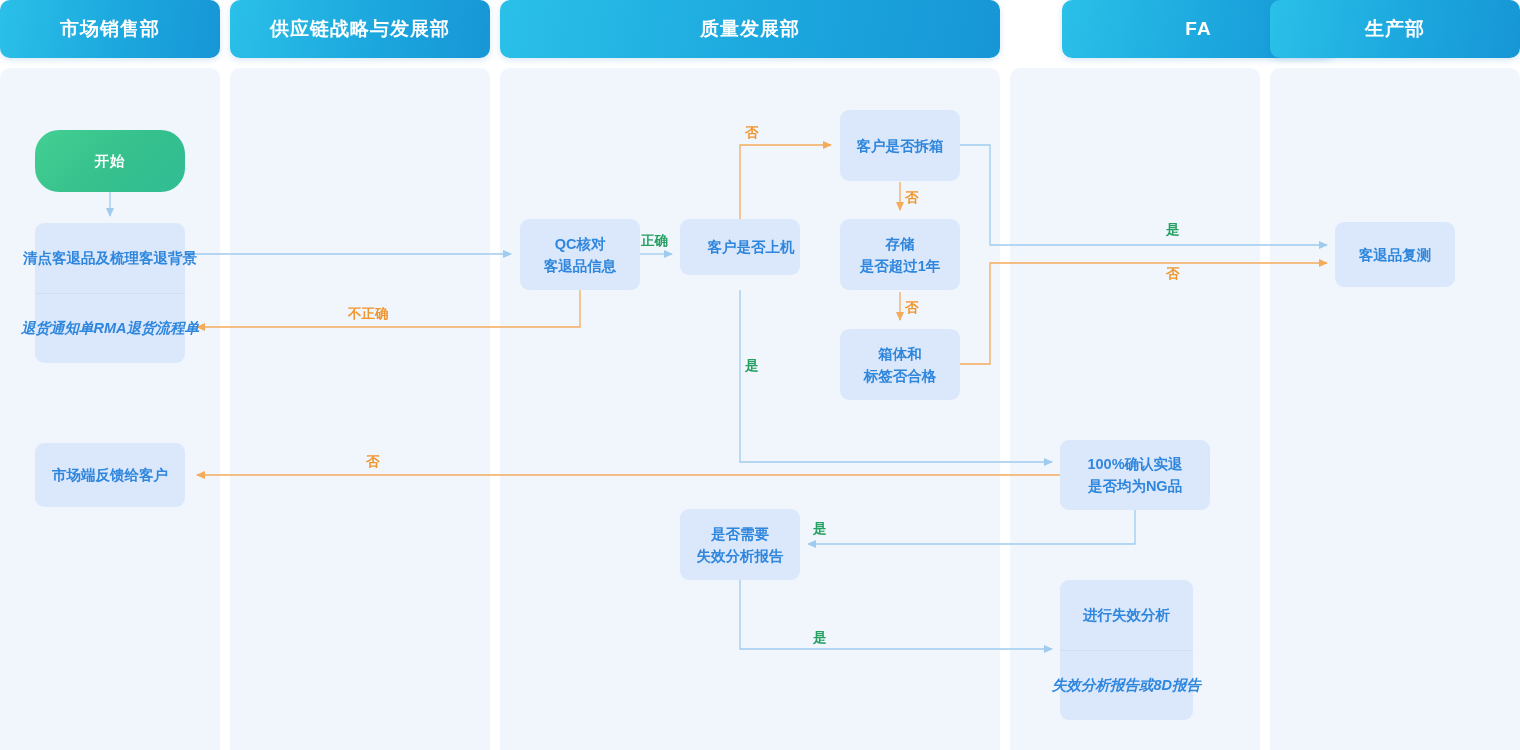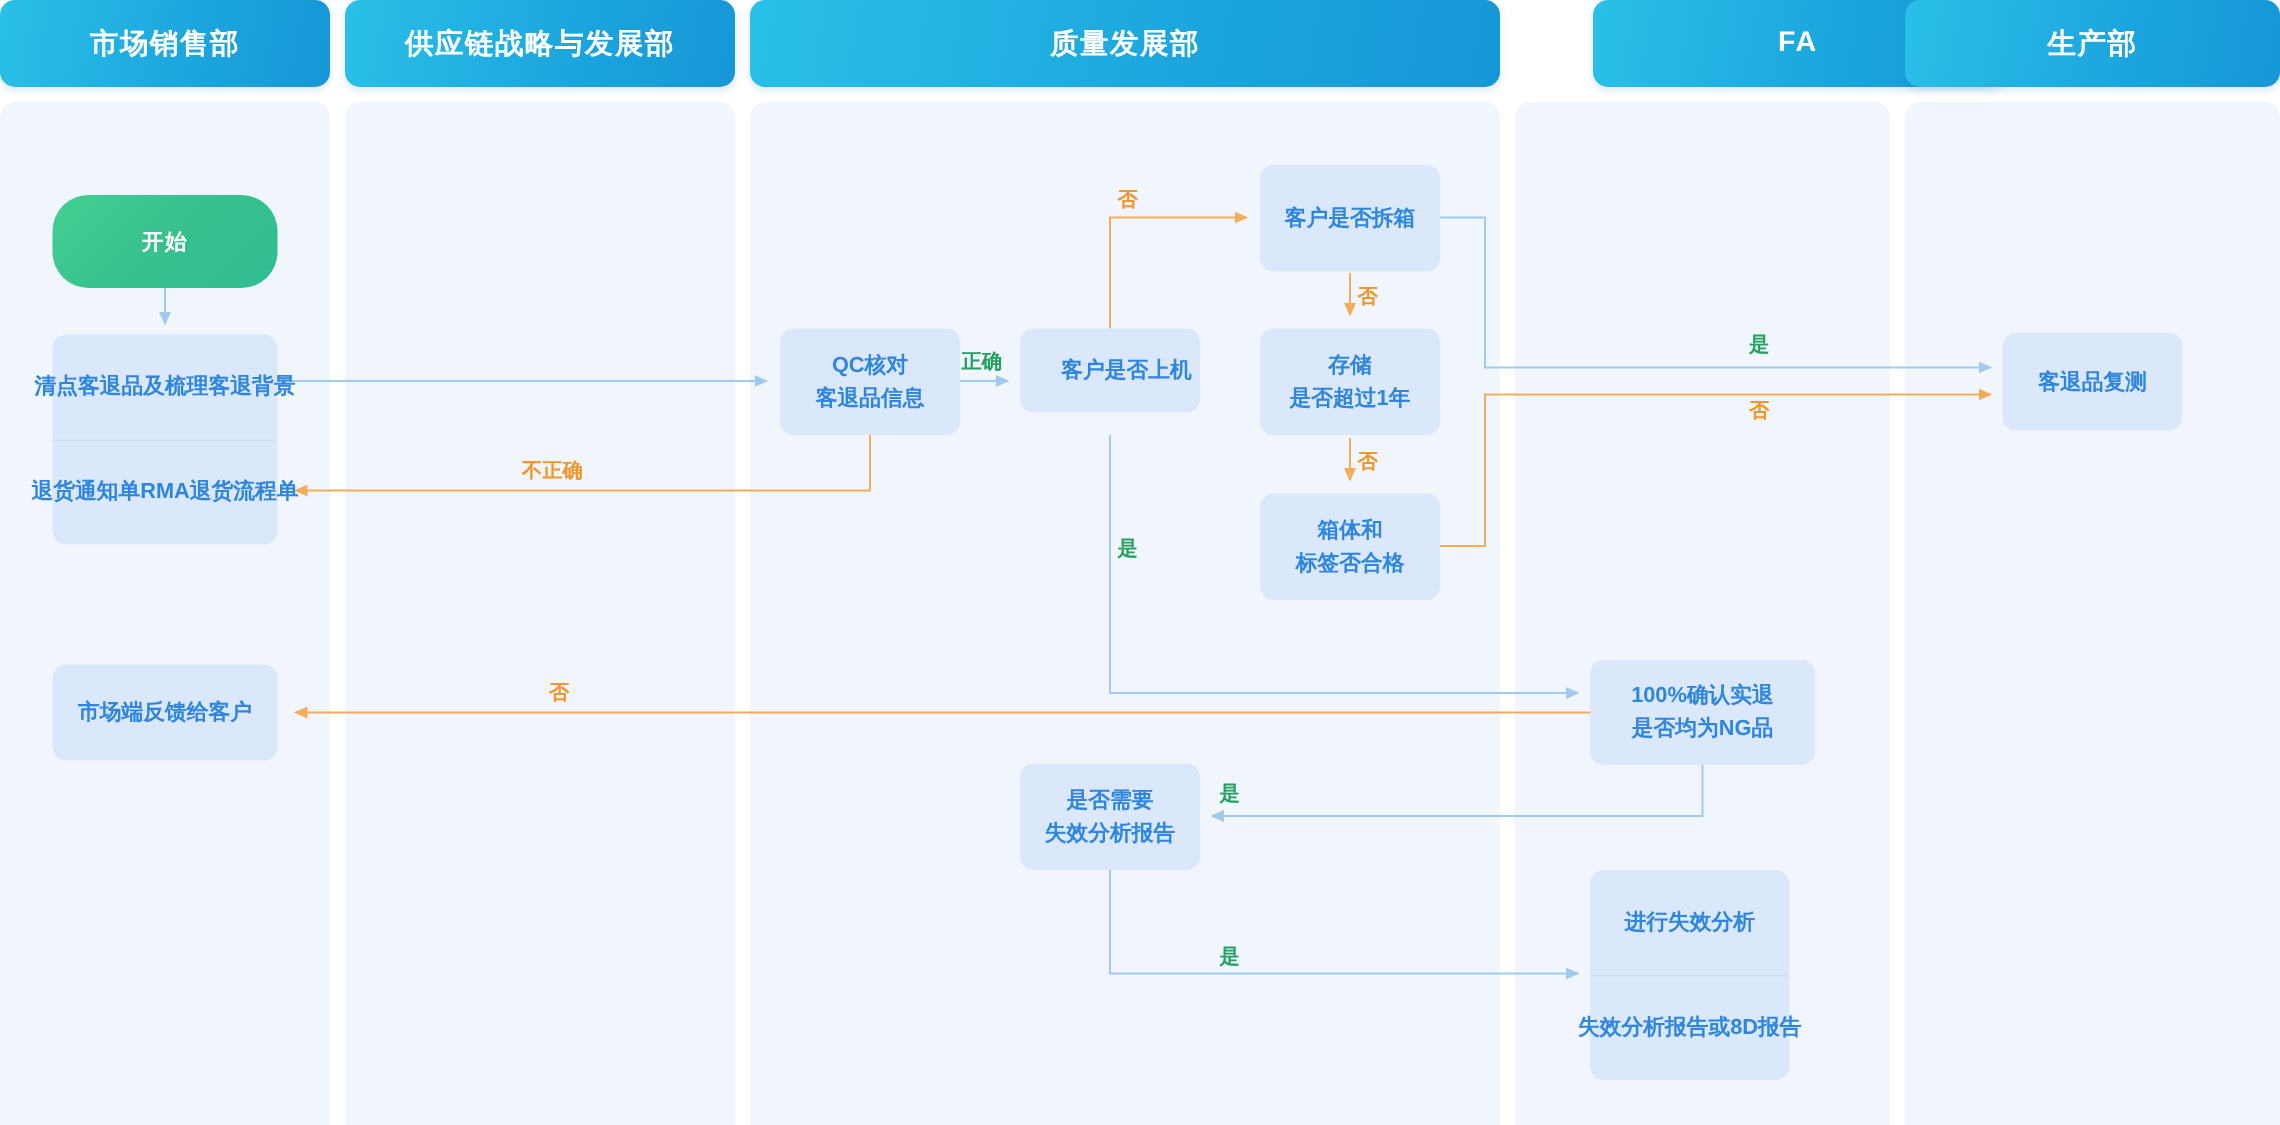--- a/index.html
+++ b/index.html
@@ -85,21 +85,21 @@
     display:flex;
     flex-direction:row;
     align-items:center;
     justify-content:center;
     color:#2f86dd;
     font-size:14.5px;
     line-height:22px;
     font-weight:bold;
     text-align:center;
   }
-  .stack .cell + .cell{border-top:1px solid #cfe0f6;}
+  .stack .cell + .cell{border-top:1px solid #cfe0f6;font-style:italic;}
   .stack .cell .ln{display:block;white-space:nowrap;}
 
   
   .elabel{
     position:absolute;
     font-size:13.5px;
     font-weight:bold;
     white-space:nowrap;
     line-height:14px;
   }

